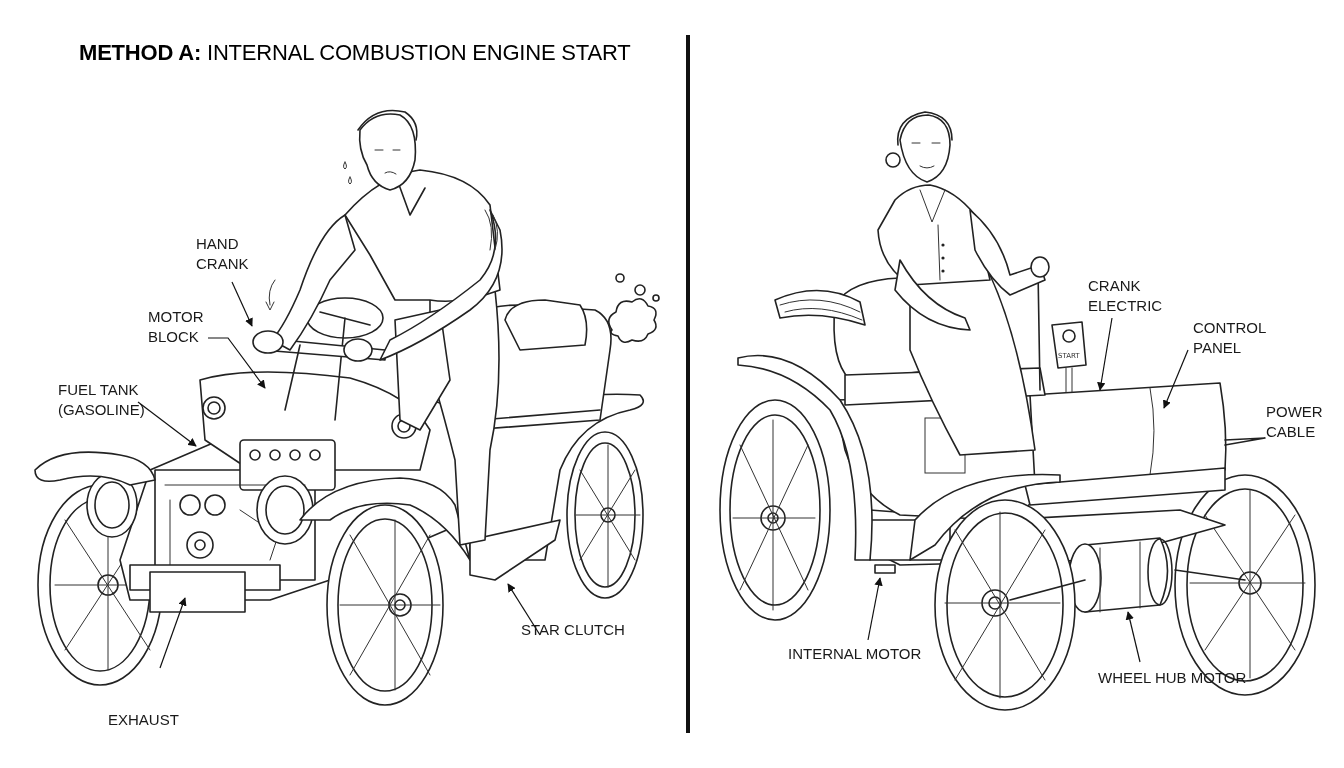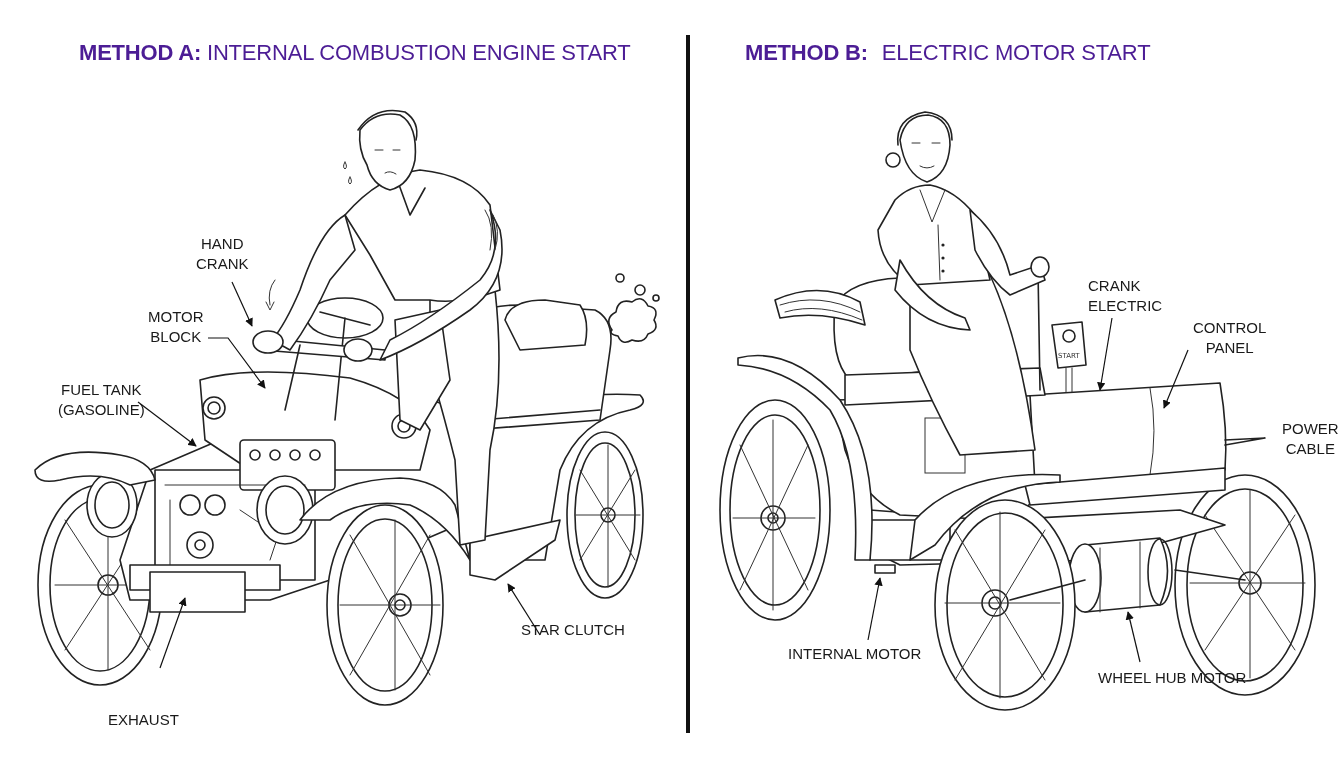--- a/index.html
+++ b/index.html
@@ -1,25 +1,25 @@
 <!DOCTYPE html>
 <html><head>
 <meta charset="utf-8">
 <style>
   html, body { margin: 0; padding: 0; background: #ffffff; }
   body { width: 1344px; height: 768px; position: relative; overflow: hidden;
          font-family: "Liberation Sans", "DejaVu Sans", sans-serif; color: #111; }
   .panel { position: absolute; top: 0; height: 768px; }
   .panel-a { left: 0; width: 686px; }
   .panel-b { left: 690px; width: 654px; }
-  .title { position: absolute; top: 40px; font-size: 22px; letter-spacing: -0.2px; white-space: nowrap; color: #4c1d95; }
+  .title { position: absolute; top: 40px; font-size: 22px; letter-spacing: -0.2px; white-space: nowrap; color: #000000; }
   .title b { font-weight: 700; }
   .title .t-light { font-weight: 400; }
   .divider { position: absolute; left: 686px; top: 35px; width: 4px; height: 698px; background: #111; }
-  .label { position: absolute; font-size: 15px; line-height: 20px; text-align: center; white-space: nowrap; color: #1a1a1a; }
+  .label { position: absolute; font-size: 15px; line-height: 20px; text-align: left; white-space: nowrap; color: #1a1a1a; }
   .label span { display: block; }
   svg.art { position: absolute; left: 0; top: 0; width: 1344px; height: 768px; }
   .ln { fill: none; stroke: #222; stroke-width: 1.6; stroke-linecap: round; stroke-linejoin: round; }
   .ln-thin { fill: none; stroke: #333; stroke-width: 1; stroke-linecap: round; }
   .fill-w { fill: #fff; stroke: #222; stroke-width: 1.6; stroke-linejoin: round; }
   .lead { fill: none; stroke: #111; stroke-width: 1.2; }
 </style>
 </head>
 <body>
 
@@ -267,34 +267,30 @@
     <span>EXHAUST</span>
   </div>
   <div class="label" style="left:521px; top:620px;">
     <span>STAR CLUTCH</span>
   </div>
 </div>
 
 <div class="divider"></div>
 
 <div class="panel panel-b">
-  <div class="title" style="left:55px;">
-    <b>METHOD B:</b>
-    <span class="t-light" style="margin-left:8px;">ELECTRIC MOTOR START</span>
-  </div>
 
   <div class="label" style="left:398px; top:276px; text-align:left;">
     <span>CRANK</span>
     <span>ELECTRIC</span>
   </div>
   <div class="label" style="left:503px; top:318px;">
     <span>CONTROL</span>
     <span>PANEL</span>
   </div>
-  <div class="label" style="left:576px; top:419px;margin-left:16px;">
+  <div class="label" style="left:576px; top:402px;">
     <span>POWER</span>
     <span>CABLE</span>
   </div>
   <div class="label" style="left:98px; top:644px;">
     <span>INTERNAL MOTOR</span>
   </div>
   <div class="label" style="left:408px; top:668px;">
     <span>WHEEL HUB MOTOR</span>
   </div>
 </div>

